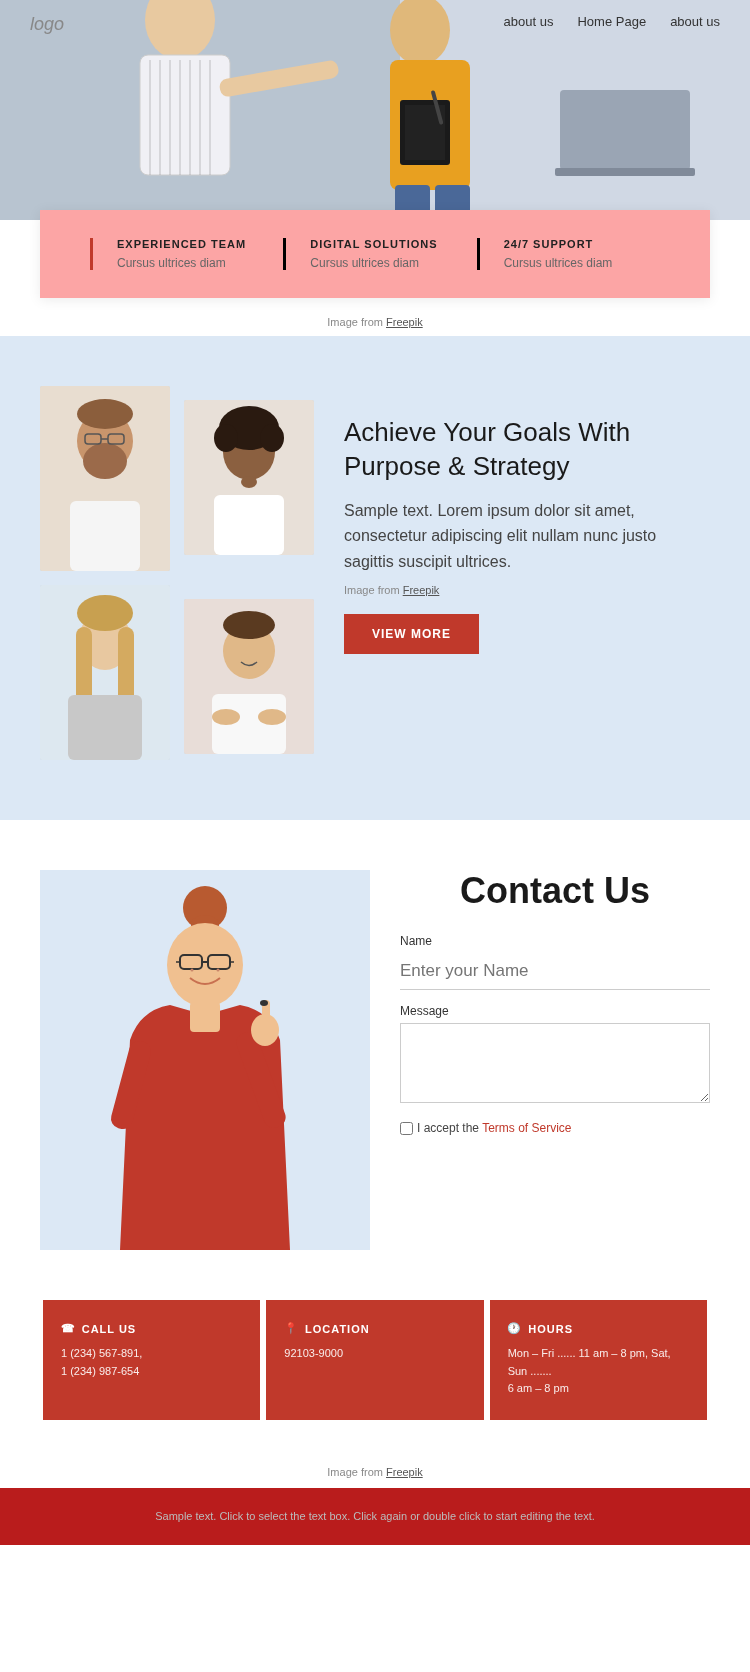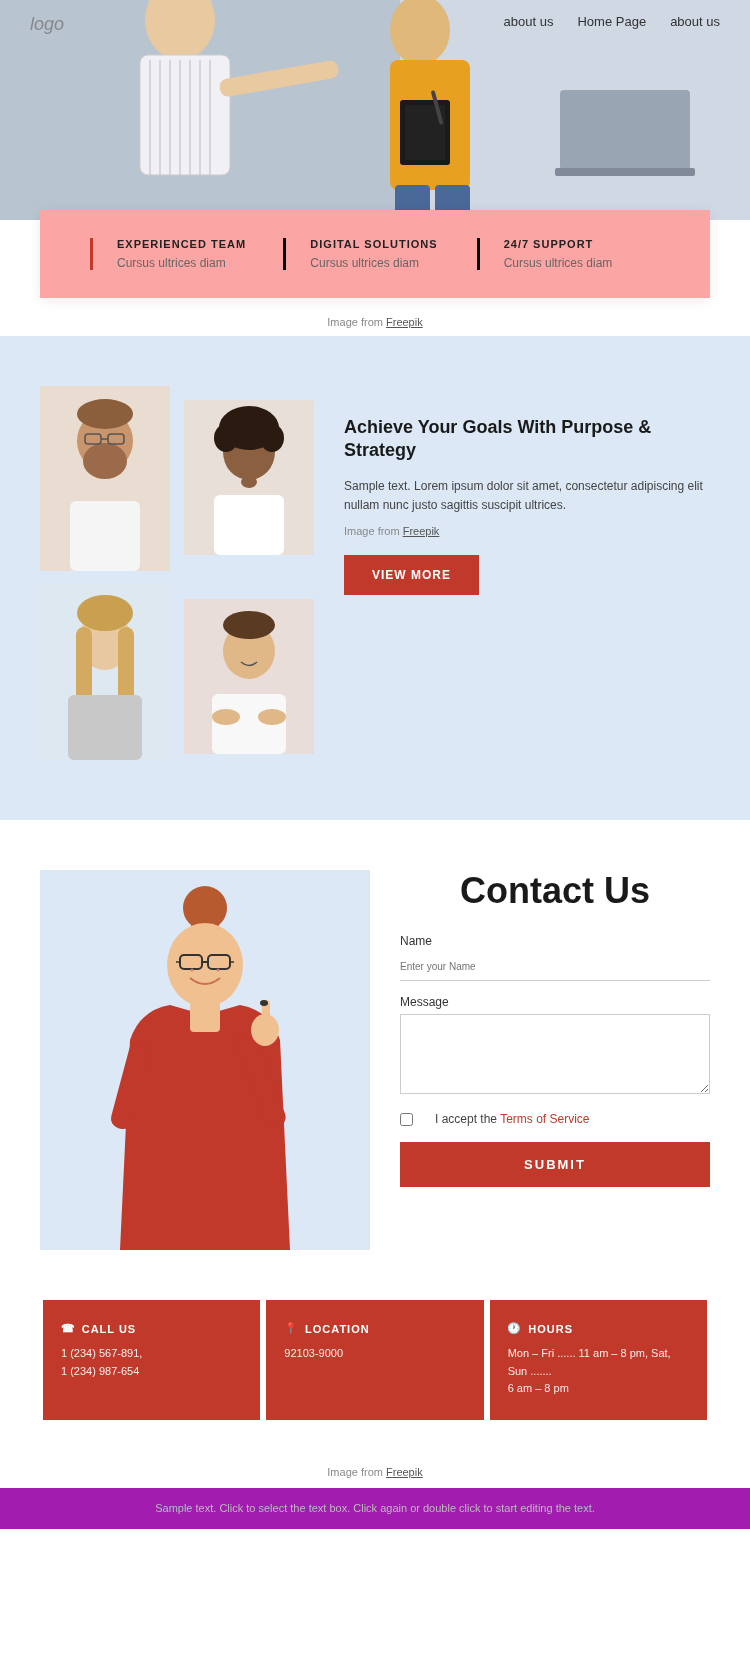--- a/index.html
+++ b/index.html
@@ -109,28 +109,28 @@
     }
     .team-photo svg {
       width: 100%;
       height: 100%;
     }
     .team-content {
       flex: 1;
       padding-top: 30px;
     }
     .team-heading {
-      font-size: 18px;
-      font-weight: bold;
+      font-size: 26px;
+      font-weight: normal;
       color: #1a1a1a;
       line-height: 1.3;
       margin-bottom: 14px;
     }
     .team-desc {
-      font-size: 12px;
+      font-size: 16px;
       color: #444;
       line-height: 1.6;
       margin-bottom: 10px;
     }
     .freepik-small {
       font-size: 11px;
       color: #888;
       margin-bottom: 18px;
     }
     .freepik-small a { color: #555; }
@@ -179,38 +179,38 @@
       font-size: 12px;
       color: #333;
       display: block;
       margin-bottom: 5px;
     }
     .form-input {
       width: 100%;
       border: none;
       border-bottom: 1px solid #ccc;
       padding: 8px 0;
-      font-size: 10px;
+      font-size: 17px;
       color: #888;
       outline: none;
     }
     .form-textarea {
       width: 100%;
       border: 1px solid #ccc;
       padding: 8px;
       font-size: 12px;
       color: #888;
       resize: vertical;
       min-height: 80px;
       outline: none;
     }
     .form-checkbox-row {
       display: flex;
       align-items: center;
-      gap: 22px;
+      gap: 4px;
       margin: 12px 0 16px;
     }
     .form-checkbox-row label {
       font-size: 12px;
       color: #444;
     }
     .form-checkbox-row a { color: #c0392b; text-decoration: none; }
     .btn-submit {
       width: 100%;
       background: #c0392b;
@@ -257,22 +257,22 @@
     .footer-credit {
       text-align: center;
       font-size: 11px;
       color: #888;
       padding: 16px 0 10px;
     }
     .footer-credit a { color: #555; }
 
     
     .footer-bar {
-      background: #a21caf;
-      padding: 12px 40px;
+      background: #b91c1c;
+      padding: 20px 40px;
       text-align: center;
     }
     .footer-bar p {
       font-size: 11px;
       color: #bbb;
       line-height: 1.6;
     }
   </style>
 </head>
 <body>
@@ -466,21 +466,20 @@
       <textarea class="form-textarea" style=""></textarea>
     </div>
 
     <div class="form-checkbox-row">
       <input type="checkbox" style="">
       <label>
         <span>I accept the </span><a href="#">Terms of Service</a>
       </label>
     </div>
 
-    <button class="btn-submit">SUBMIT</button>
   </div>
 </section>
 
 <div class="info-cards">
   <div class="info-card">
     <div class="info-card-title">
       <span>☎</span>
       <span>CALL US</span>
     </div>
     <div class="info-card-text">

